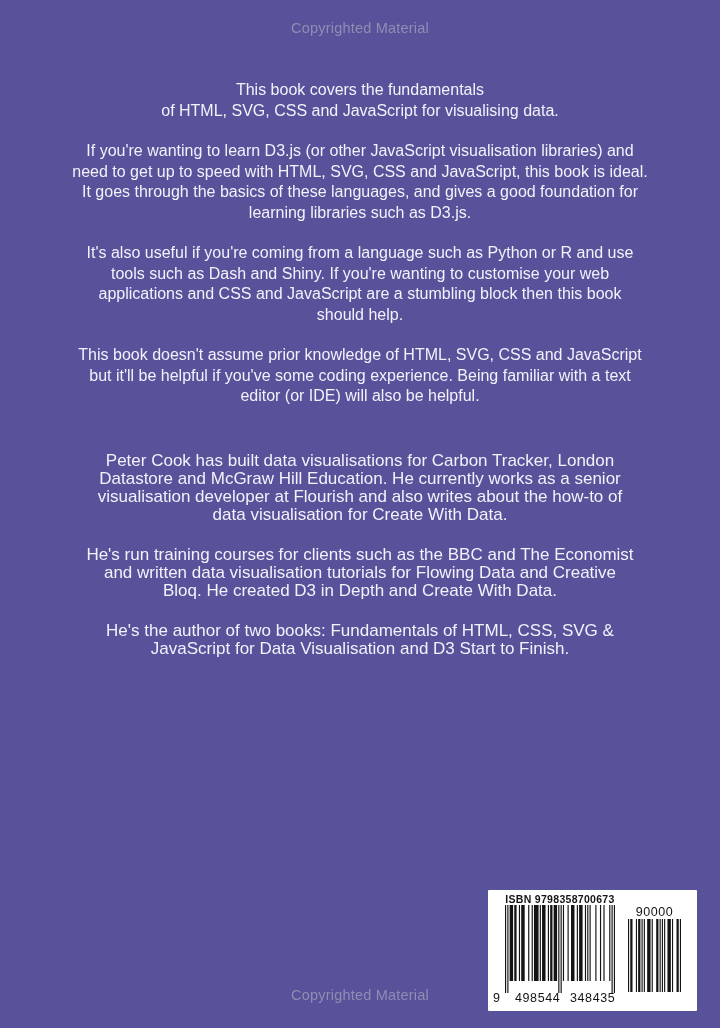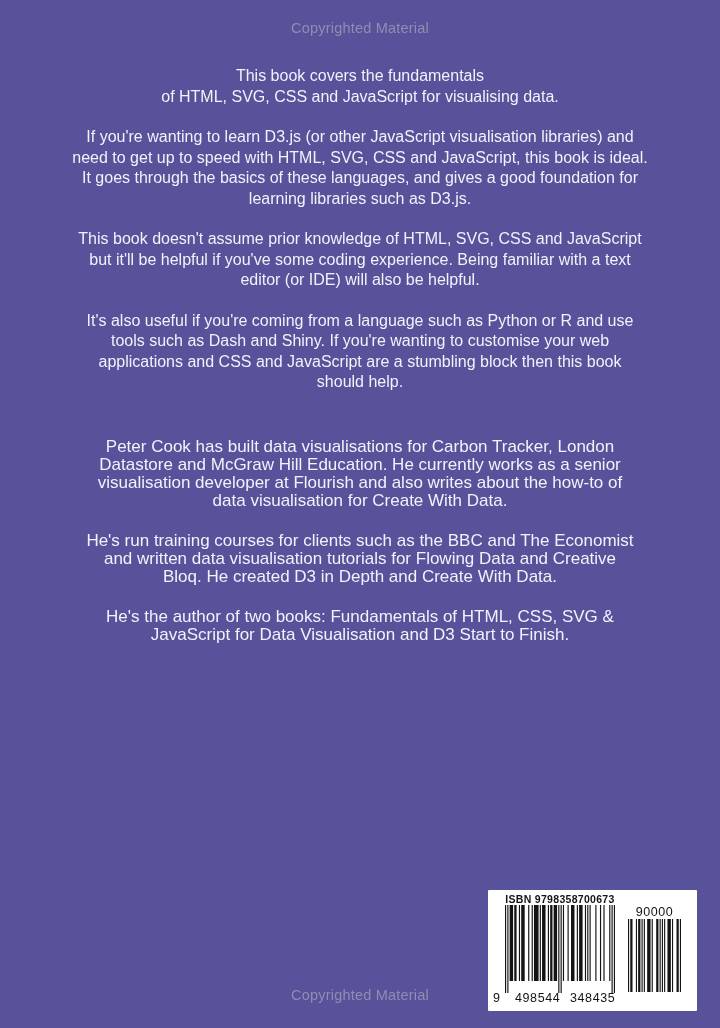--- a/index.html
+++ b/index.html
@@ -21,21 +21,21 @@
     position:absolute;left:0;right:0;
     text-align:center;
     color:var(--muted);
     font-size:14.5px;
     letter-spacing:.2px;
   }
   .copyright.top{top:20px;}
   .copyright.bottom{top:987px;}
   .blurb{
     position:absolute;
-    top:66px;left:18px;right:18px;
+    top:80px;left:18px;right:18px;
     text-align:center;
     color:var(--text);
   }
   .blurb p{
     font-size:16px;
     line-height:20.5px;
     white-space:pre-line;
     margin:0 0 20px 0;
   }
   .author{
@@ -80,27 +80,27 @@
 
 <div class="copyright top">Copyrighted Material</div>
 
 <main class="blurb">
   <p>This book covers the fundamentals
 of HTML, SVG, CSS and JavaScript for visualising data.</p>
   <p>If you're wanting to learn D3.js (or other JavaScript visualisation libraries) and
 need to get up to speed with HTML, SVG, CSS and JavaScript, this book is ideal.
 It goes through the basics of these languages, and gives a good foundation for
 learning libraries such as D3.js.</p>
-  <p>This book doesn't assume prior knowledge of HTML, SVG, CSS and JavaScript
-but it'll be helpful if you've some coding experience. Being familiar with a text
-editor (or IDE) will also be helpful.</p>
   <p>It's also useful if you're coming from a language such as Python or R and use
 tools such as Dash and Shiny. If you're wanting to customise your web
 applications and CSS and JavaScript are a stumbling block then this book
 should help.</p>
+  <p>This book doesn't assume prior knowledge of HTML, SVG, CSS and JavaScript
+but it'll be helpful if you've some coding experience. Being familiar with a text
+editor (or IDE) will also be helpful.</p>
 
   <section class="author">
     <p>Peter Cook has built data visualisations for Carbon Tracker, London
 Datastore and McGraw Hill Education. He currently works as a senior
 visualisation developer at Flourish and also writes about the how-to of
 data visualisation for Create With Data.</p>
     <p>He's run training courses for clients such as the BBC and The Economist
 and written data visualisation tutorials for Flowing Data and Creative
 Bloq. He created D3 in Depth and Create With Data.</p>
     <p>He's the author of two books: Fundamentals of HTML, CSS, SVG &amp;

